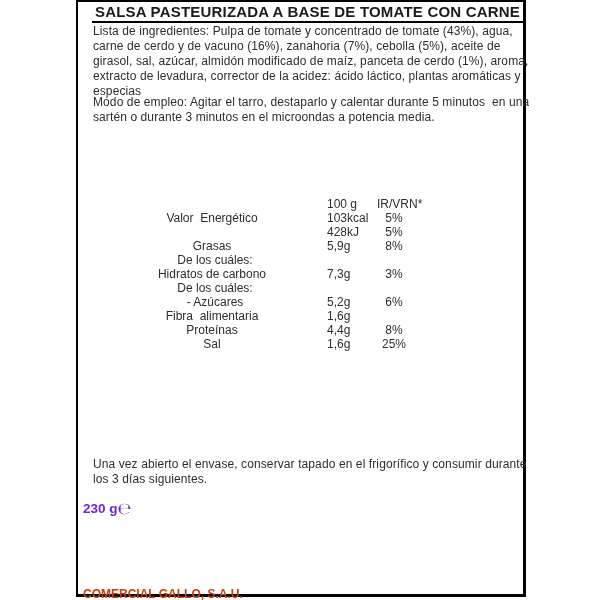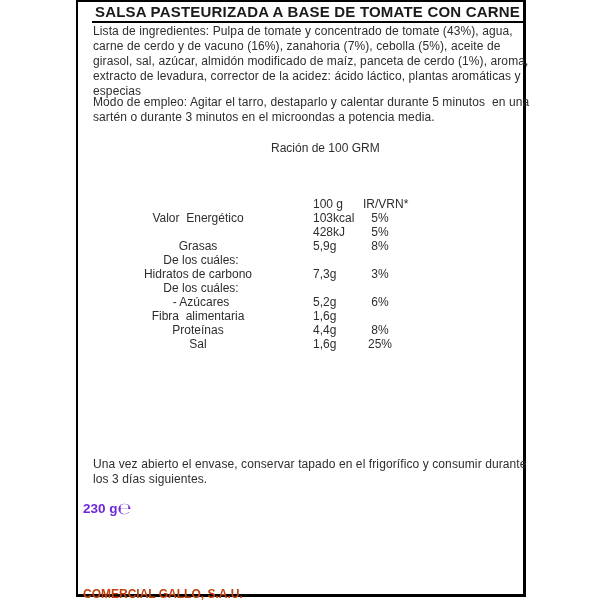--- a/index.html
+++ b/index.html
@@ -53,21 +53,21 @@
     left: 193px;
     font-size: 12px;
   }
   .ntable {
     position: absolute;
     top: 195px;
     left: 5px;
     font-size: 12px;
     line-height: 14px;
   }
-  .nrow { display: flex; }
+  .nrow { display: flex; margin-left: 14px; }
   .nrow .nlabel {
     width: 230px;
     box-sizing: border-box;
     white-space: pre;
     text-align: center;
   }
   .nrow.indent .nlabel { padding-left: 6px; }
   .nrow .nvalue { width: 50px; white-space: pre; }
   .nrow .npct { width: 34px; text-align: center; white-space: pre; }
   .footnote { top: 430px; }
@@ -105,21 +105,20 @@
 
   <div class="para ingredients">Lista de ingredientes: Pulpa de tomate y concentrado de tomate (43%), agua,
 carne de cerdo y de vacuno (16%), zanahoria (7%), cebolla (5%), aceite de
 girasol, sal, azúcar, almidón modificado de maíz, panceta de cerdo (1%), aroma,
 extracto de levadura, corrector de la acidez: ácido láctico, plantas aromáticas y
 especias</div>
 
   <div class="para usage">Modo de empleo: Agitar el tarro, destaparlo y calentar durante 5 minutos  en una
 sartén o durante 3 minutos en el microondas a potencia media.</div>
 
-  <div class="serving">Ración de 100 GRM</div>
 
   <div class="ntable">
     <div class="nrow">
       <span class="nlabel"></span>
       <span class="nvalue">100 g</span>
       <span class="npct">IR/VRN*</span>
     </div>
 
   <div class="nrow">
         <span class="nlabel">Valor  Energético</span>

